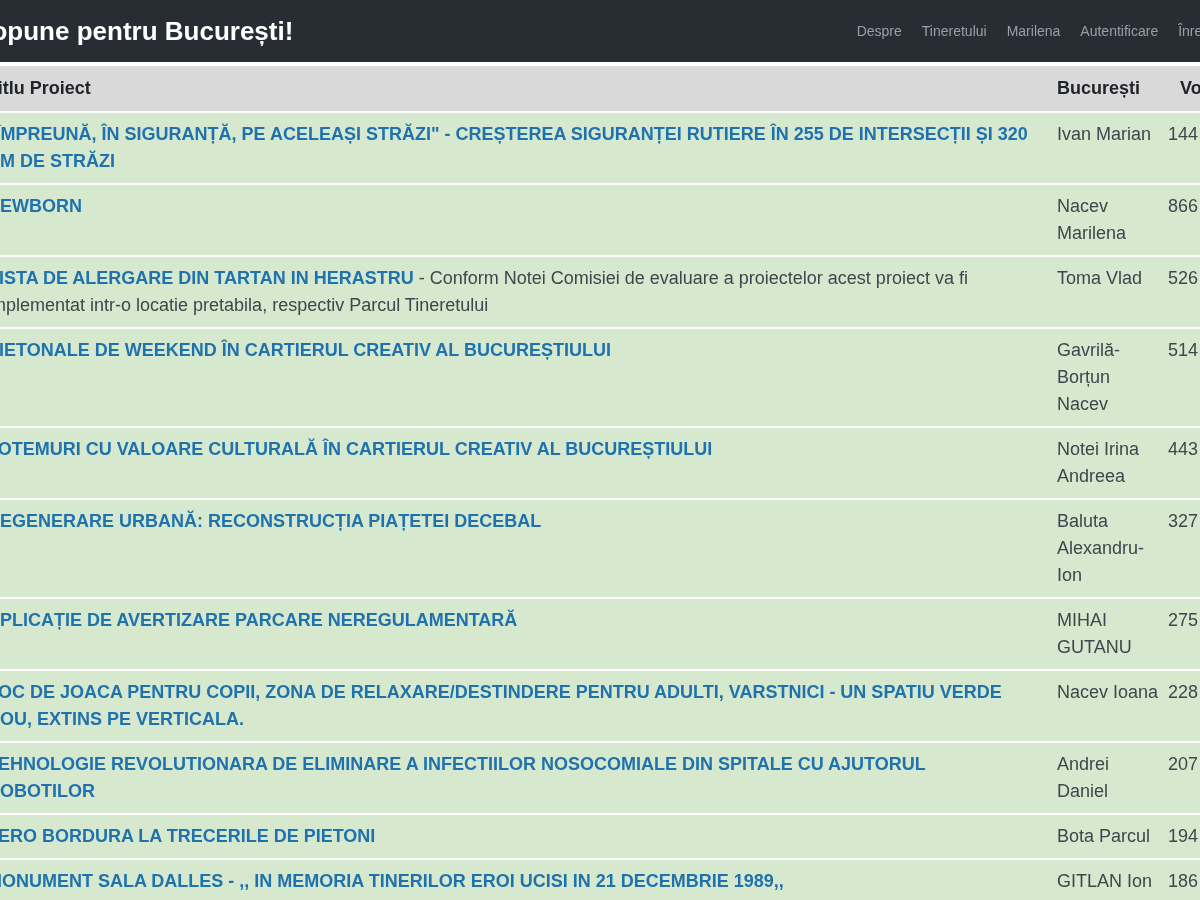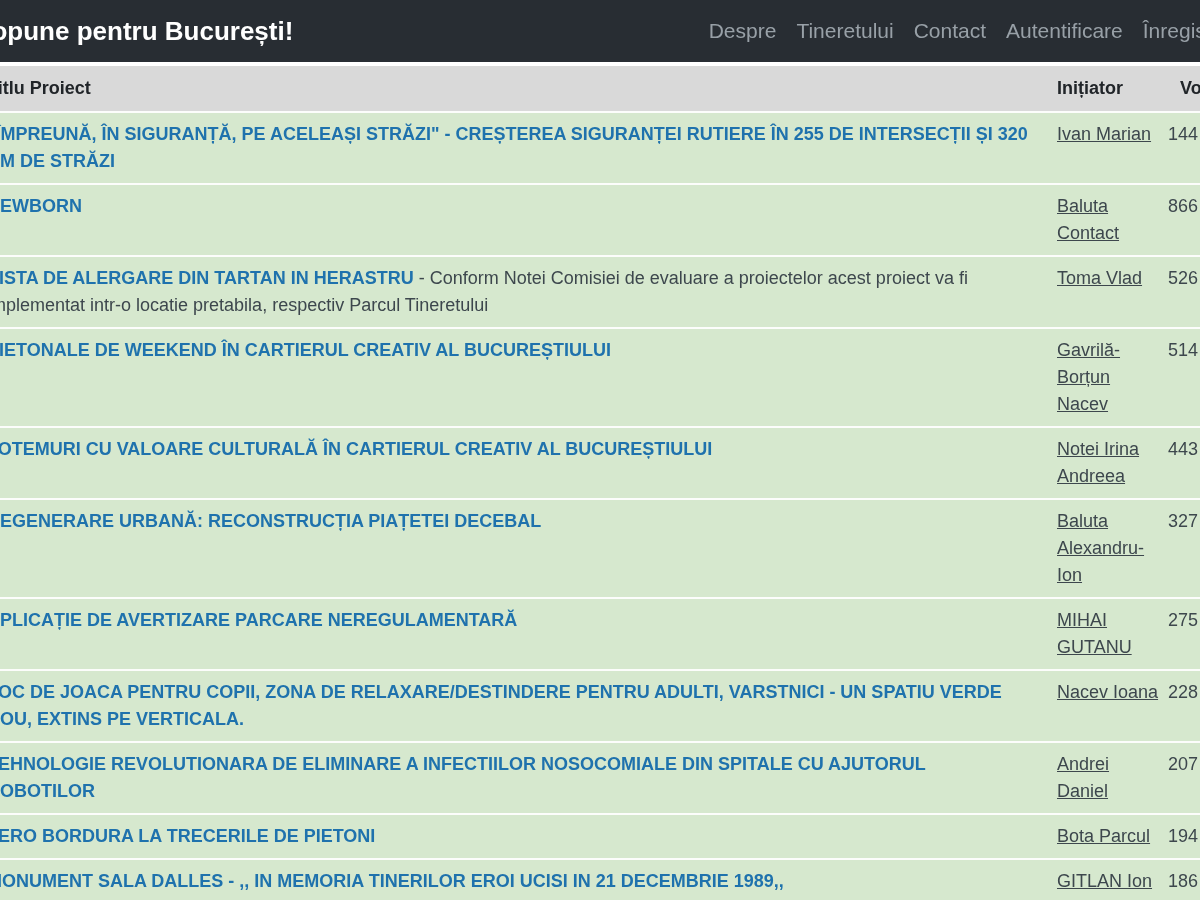--- a/index.html
+++ b/index.html
@@ -23,21 +23,21 @@
     white-space: nowrap; text-decoration: none;
     cursor: pointer;
   }
   .nav-links {
     display: flex; align-items: center;
     margin-right: -59px;
     flex-shrink: 0;
   }
   .nav-link {
     padding: 0 10px;
-    font-size: 21px;
+    font-size: 14px;
     color: var(--navbar-link, #98a0a7);
     white-space: nowrap; text-decoration: none;
     cursor: pointer;
   }
 
   
   .table-wrap {
     position: absolute; top: 66px; left: -25px;
     width: 1300px;
   }
@@ -58,67 +58,67 @@
   td {
     background: var(--row-bg, #d6e8ce);
     vertical-align: top;
     padding: 8px 12px;
     line-height: 27px;
     font-size: 18px;
     color: var(--body-text, #3d474d);
     border-top: 2px solid #fcfdfb;
   }
   td.cell-votes { padding-left: 0; padding-right: 4px; }
-  td.cell-init  { padding-right: 7px; text-decoration: underline; }
+  td.cell-init  { padding-right: 7px; }
   a.title-link {
     color: var(--title-link, #1f72ad);
     font-weight: bold;
     text-decoration: none;
     cursor: pointer;
   }
   span.desc { color: var(--body-text, #3d474d); font-weight: normal; }
 </style>
 </head>
 <body>
 
 <nav class="navbar">
   <a class="brand">Propune pentru București!</a>
   <div class="nav-links">
     <a class="nav-link">Despre</a>
     <a class="nav-link">Tineretului</a>
-    <a class="nav-link">Contact</a>
+    <a class="nav-link">Marilena</a>
     <a class="nav-link">Autentificare</a>
     <a class="nav-link">Înregistrare</a>
   </div>
 </nav>
 
 <div class="table-wrap">
   <table class="projects">
     <colgroup>
       <col style="width:1070px">
       <col style="width:123px">
       <col style="width:68px">
     </colgroup>
     <thead>
       <tr>
         <th>Titlu Proiect</th>
-        <th>Inițiator</th>
+        <th>București</th>
         <th>Voturi</th>
       </tr>
     </thead>
     <tbody>
   <tr class="project-row">
     <td class="cell-title"><a class="title-link">"ÎMPREUNĂ, ÎN SIGURANȚĂ, PE ACELEAȘI STRĂZI" - CREȘTEREA SIGURANȚEI RUTIERE ÎN 255 DE INTERSECȚII ȘI 320 KM DE STRĂZI</a><span class="desc"></span></td>
     <td class="cell-init">Ivan Marian</td>
     <td class="cell-votes">144</td>
   </tr>
 
   <tr class="project-row">
     <td class="cell-title"><a class="title-link">NEWBORN</a><span class="desc"></span></td>
-    <td class="cell-init">Baluta Contact</td>
+    <td class="cell-init">Nacev Marilena</td>
     <td class="cell-votes">866</td>
   </tr>
 
   <tr class="project-row">
     <td class="cell-title"><a class="title-link">PISTA DE ALERGARE DIN TARTAN IN HERASTRU</a><span class="desc"> - Conform Notei Comisiei de evaluare a proiectelor acest proiect va fi implementat intr-o locatie pretabila, respectiv Parcul Tineretului</span></td>
     <td class="cell-init">Toma Vlad</td>
     <td class="cell-votes">526</td>
   </tr>
 
   <tr class="project-row">

